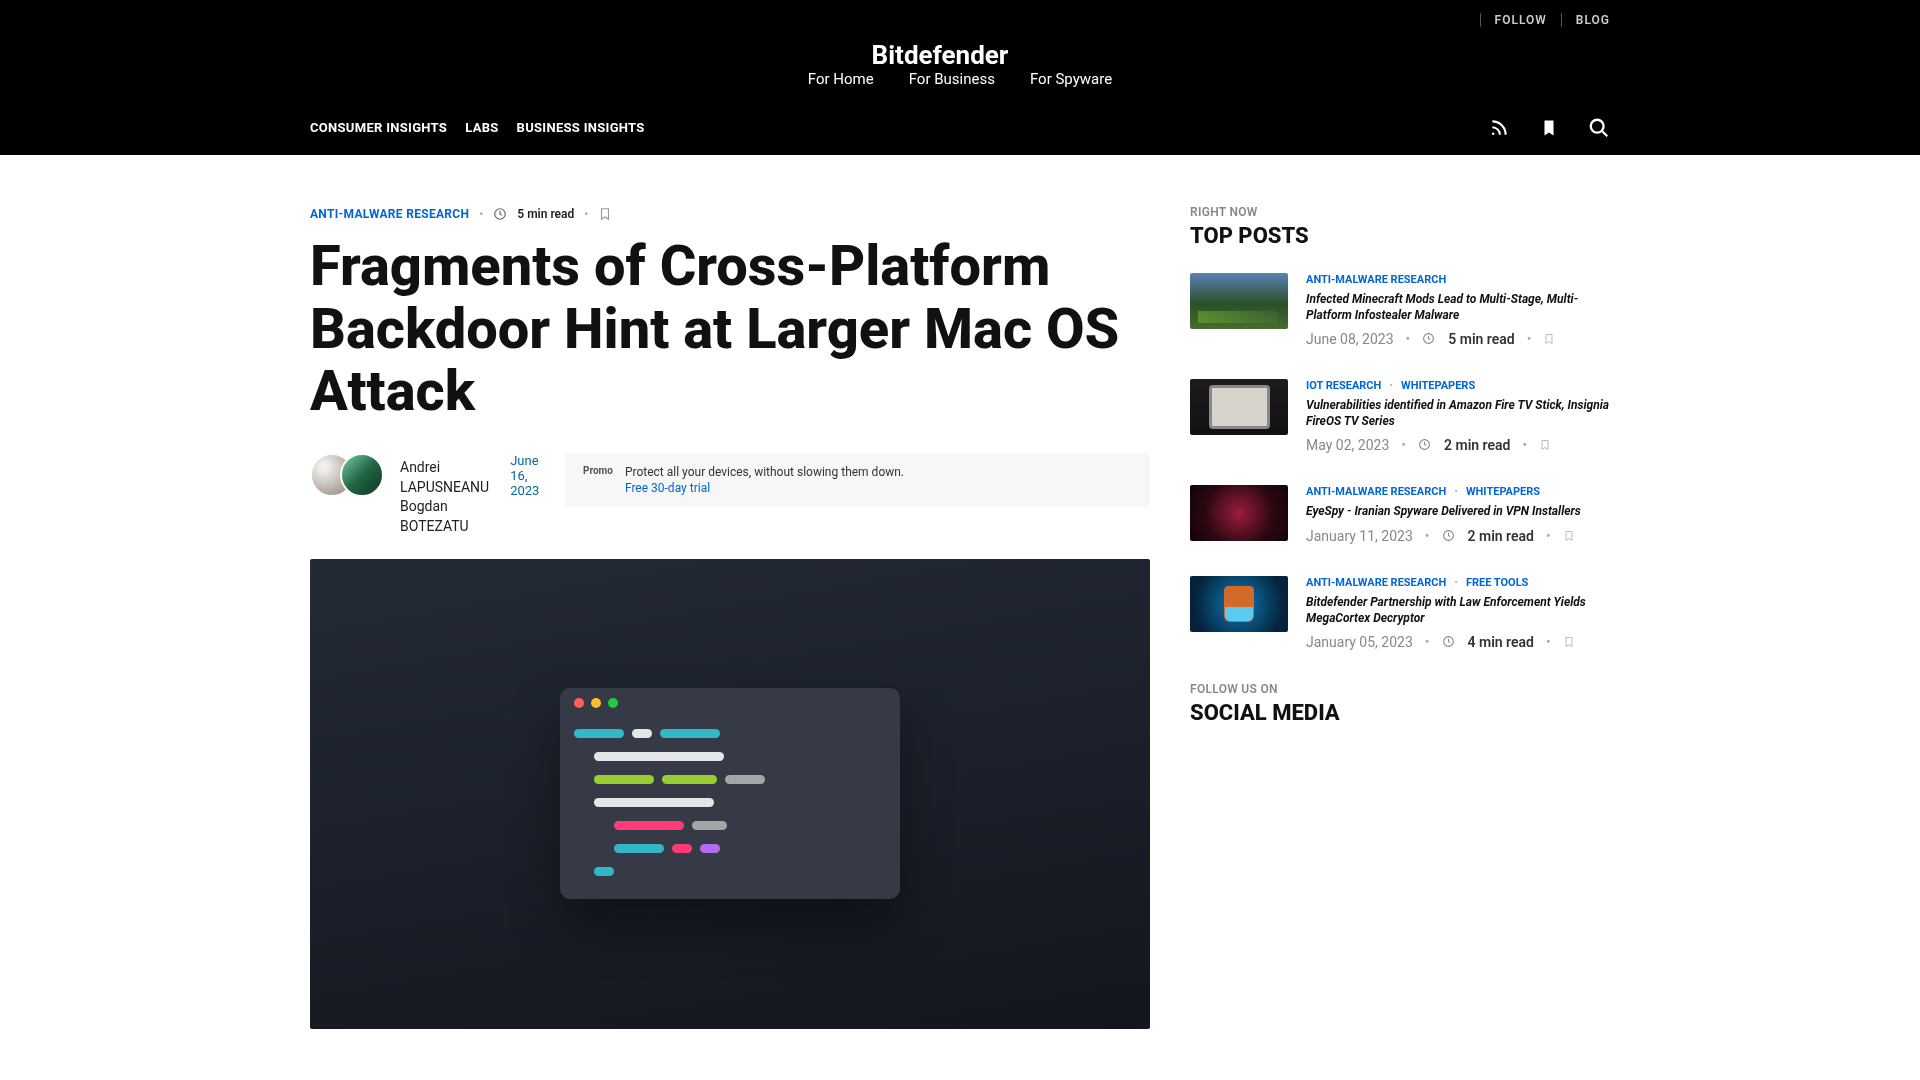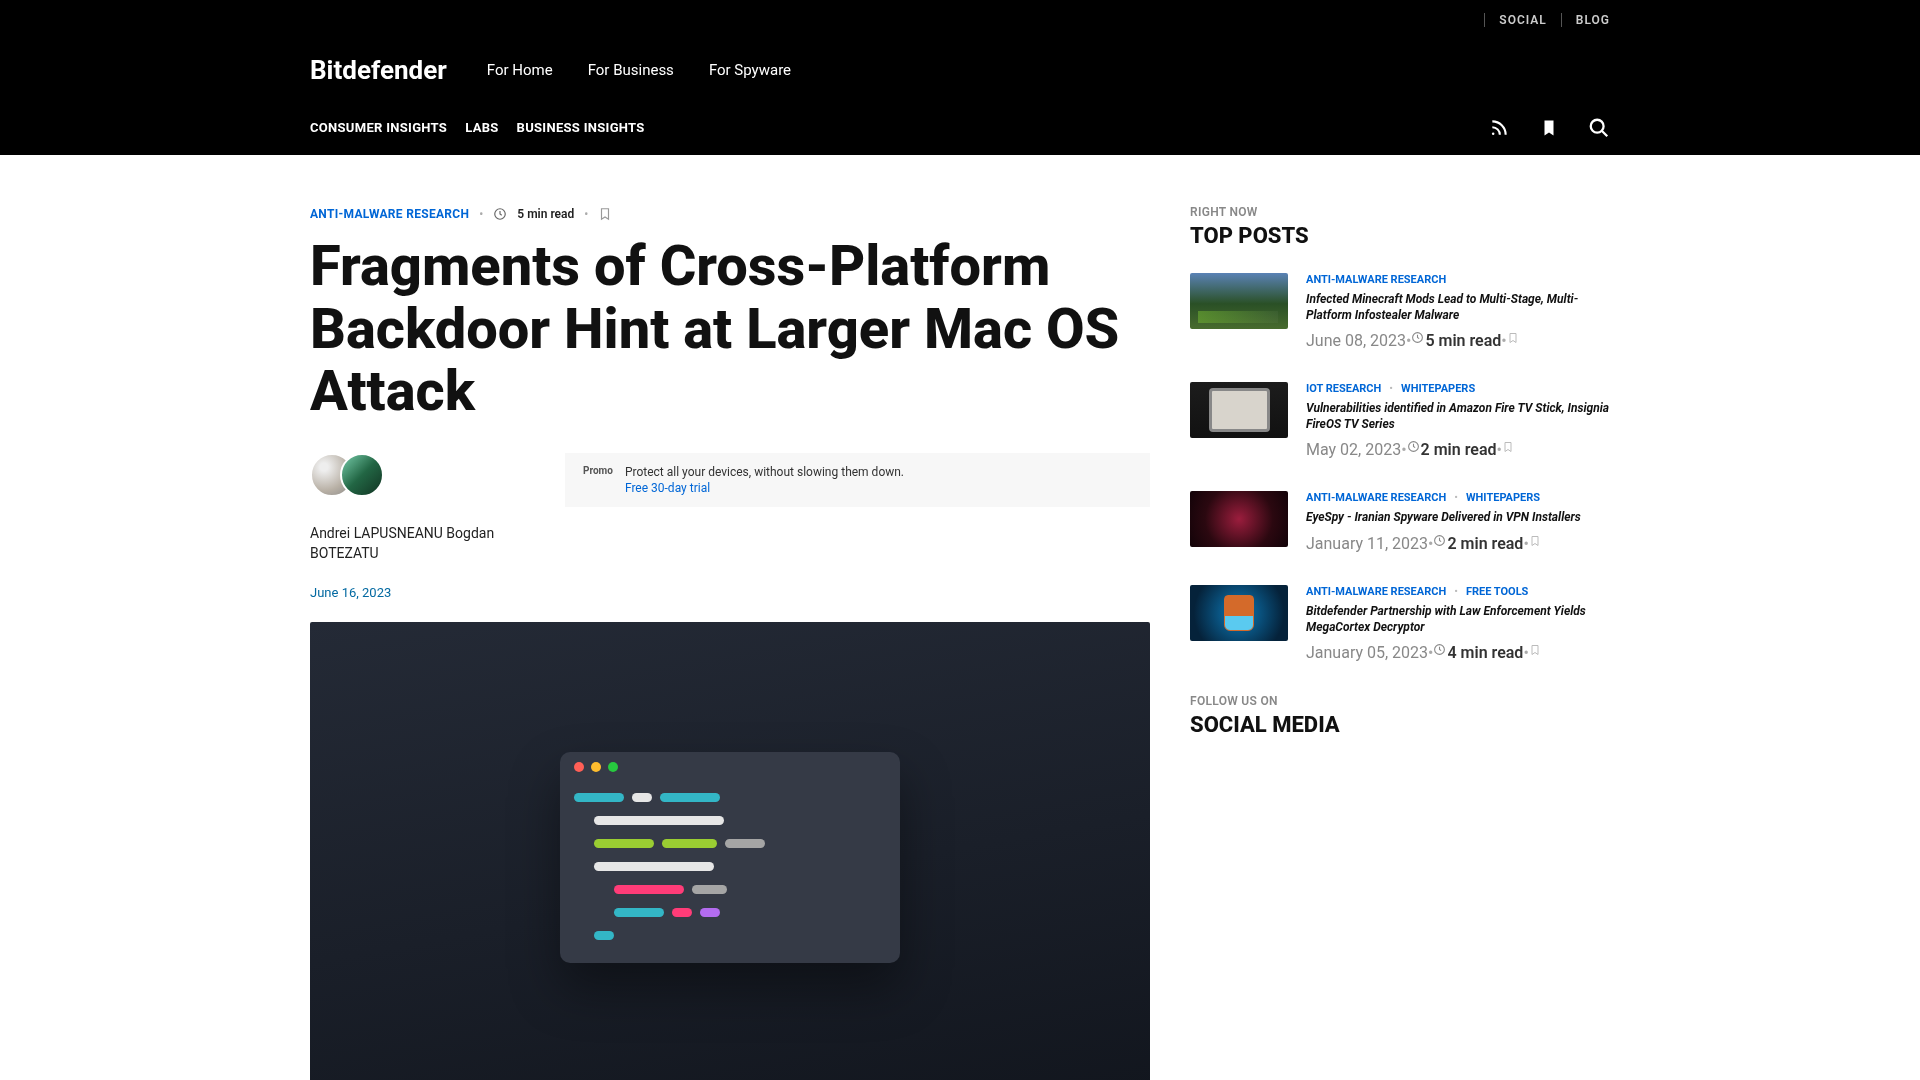--- a/index.html
+++ b/index.html
@@ -4,21 +4,21 @@
 <style>
   * { margin: 0; padding: 0; box-sizing: border-box; }
   body { font-family: -apple-system, BlinkMacSystemFont, "Segoe UI", Roboto, Arial, sans-serif; color: #111; background: #fff; }
 
   
   .topbar { background: #000; color: #ccc; height: 40px; display: flex; align-items: center; justify-content: flex-end; padding: 0 310px; font-size: 12px; letter-spacing: 1px; font-weight: 600; }
   .topbar .sep { width: 1px; height: 14px; background: #555; margin: 0 14px; }
   .topbar a { color: #ccc; text-decoration: none; }
 
   
-  .navbar { background: #000; color: #fff; height: 60px; display: flex; align-items: center; padding: 0 310px; }
+  .navbar { background: #000; color: #fff; height: 60px; display: flex; align-items: center; padding: 0 310px; flex-direction: column; }
   .logo { font-size: 26px; font-weight: 700; margin-right: 40px; cursor: pointer; white-space: nowrap; }
   .nav-main { display: flex; gap: 35px; font-size: 15px; }
   .nav-main span { color: #fff; cursor: pointer; }
 
   
   .catbar { background: #000000; color: #fff; height: 55px; display: flex; align-items: center; justify-content: space-between; padding: 0 310px; }
   .cat-left { display: flex; gap: 18px; font-size: 13px; font-weight: 700; letter-spacing: 0.3px; }
   .cat-left span { cursor: pointer; }
   .cat-right { display: flex; align-items: center; gap: 28px; }
   .icon20 { width: 22px; height: 22px; display: inline-flex; align-items: center; justify-content: center; color: #fff; cursor: pointer; }
@@ -34,21 +34,21 @@
   .dot { color: #aaa; }
   .clock-ico { width: 14px; height: 14px; display:inline-flex; }
   .read { font-weight: 600; color:#222; }
   .bookmark-ico { width:14px; height:18px; display:inline-flex; }
 
   
   h1.article-title { font-size: 56px; font-weight: 800; line-height: 1.12; margin-bottom: 30px; max-width: 820px; }
 
   
   .authrow { display: flex; align-items: flex-start; gap: 25px; margin-bottom: 22px; }
-  .auth-left { display: flex; flex-direction: column; gap: 22px; font-size: 14px; max-width: 230px;}
+  .auth-left { display: flex; flex-direction: row; gap: 16px; font-size: 14px; max-width: 230px;}
   .avatars { display:flex; }
   .avatar { width: 44px; height: 44px; border-radius: 50%; border:2px solid #fff; background:#ccc; }
   .avatar + .avatar { margin-left: -14px; }
   .avatar.a1 { background: radial-gradient(circle at 30% 30%, #eee 10%, #b8b0a5 60%, #888 100%); }
   .avatar.a2 { background: linear-gradient(135deg,#7ca 0%,#264 50%,#132 100%); }
   .author-names { margin-top:5px; color:#222; line-height:1.4;}
   .post-date { font-size: 13px; color: #0369a1; }
   .promo { flex: 1; background: #f7f7f7; display: flex; align-items: flex-start; padding: 12px 18px; gap: 12px; font-size: 12px; color:#333; }
   .promo .tag { font-size:10px; font-weight:700; color:#555; }
   .promo .promo-link { color:#0066d6; text-decoration:none; display:block; margin-top:2px; }
@@ -74,32 +74,32 @@
   .thumb.t1::after { content:""; position:absolute; bottom:6px; left:8px; width:80px; height:12px; background:linear-gradient(90deg,#7b3 0%,#fff1 100%); opacity:0.5;}
   .thumb.t2 { background: linear-gradient(180deg,#1c1c1c 0%,#111 100%); display:flex; align-items:center; justify-content:center; }
   .thumb.t2::before { content:""; width:55px; height:38px; background:#d8d4cc; border:3px solid #888; border-radius:4px; }
   .thumb.t3 { background: radial-gradient(circle at 50% 50%, #9b1d3d 0%, #2b0810 60%, #120308 100%); }
   .thumb.t4 { background: radial-gradient(circle at 50% 50%, #0a5a8a 30%, #05223a 80%); display:flex; align-items:center; justify-content:center; }
   .thumb.t4::before { content:""; width:28px; height:34px; background: linear-gradient(180deg,#d46a2a 60%, #5acaf0 60%); border-radius:4px 4px 6px 6px; border:1px solid #d46a2a; }
   .post-body { flex:1; }
   .post-cats { font-size:11px; font-weight:700; color:#0066d6; margin-bottom:6px; display:flex; gap:8px; align-items:center;}
   .post-cats .catdot { color:#bbb; font-weight:400;}
   .post-title { font-size:12px; font-weight:700; line-height:1.3; color:#111; margin-bottom:8px; cursor:pointer;font-style:italic; }
-  .post-meta { font-size:16px; color:#888; display:flex; align-items:flex-start; gap:0; }
+  .post-meta { font-size:14px; color:#888; display:flex; align-items:center; gap:12px; }
   .post-meta .rt { color:#333; font-weight:600; }
   .mini-book { width:12px; height:14px; display:inline-flex; }
 
   .side-section { margin-top: 25px; }
 </style>
 </head>
 <body>
 
 <div class="topbar">
   <span class="sep"></span>
-  <a>SOCIAL</a>
+  <a>FOLLOW</a>
   <span class="sep"></span>
   <a>BLOG</a>
 </div>
 
 <div class="navbar">
   <div class="logo">
     <span>Bitdefender</span>
   </div>
   <div class="nav-main">
     <span>For Home</span>

